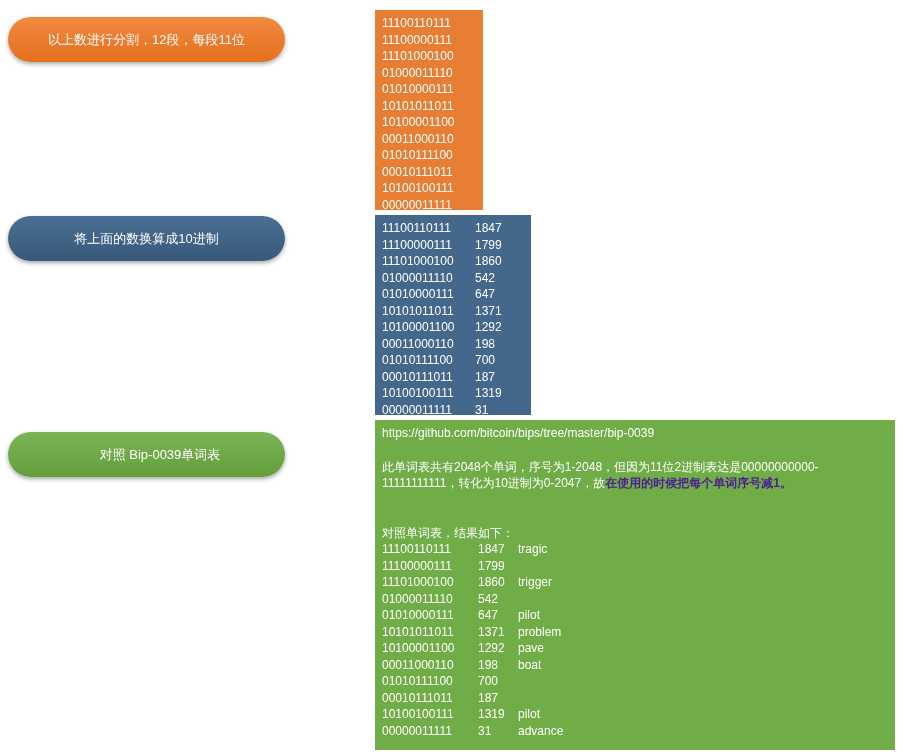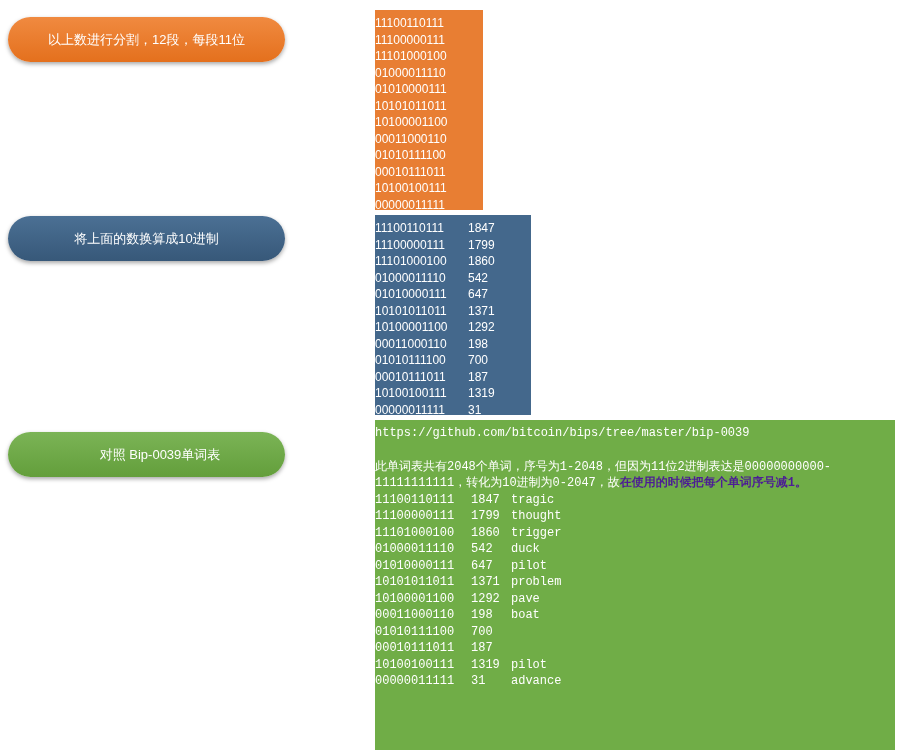--- a/index.html
+++ b/index.html
@@ -31,25 +31,25 @@
   .pill-blue   { top: 216px; background: linear-gradient(180deg, #4b7094, #375879); }
   .pill-green  { top: 432px; background: linear-gradient(180deg, #7bb456, #639e3b); padding-left: 27px; }
 
   
   .box {
     position: absolute;
     left: 375px;
     color: #ffffff;
     font-size: 12px;
     line-height: 16.5px;
-    padding: 5px 0;
+    padding: 5px 7px;
   }
   .box-orange { top: 10px;  width: 108px; height: 200px; background: #e87e33; }
   .box-blue   { top: 215px; width: 156px; height: 200px; background: #44688c; }
-  .box-green  { top: 420px; width: 520px; height: 330px; background: #70ad47; font-family: Liberation Mono, monospace; }
+  .box-green  { top: 420px; width: 520px; height: 330px; background: #70ad47; }
 
   .row { display: flex; }
   .box-blue .col-bin { width: 93px; flex: none; }
   .box-blue .col-dec-val { flex: 1; }
 
   .box-green .url-line { margin-bottom: 17px; }
   .box-green .intro { max-width: 506px; }
   .red { color: #4c1d95; font-weight: bold; }
   .box-green .subtitle { margin-top: 33px; }
   .g-bin  { width: 96px; flex: none; }
@@ -137,41 +137,40 @@
     </div>
     </div>
 
   <div class="pill pill-green">
     <span>对照 Bip-0039单词表</span>
   </div>
 
   <div class="box box-green">
     <div class="url-line">https://github.com/bitcoin/bips/tree/master/bip-0039</div>
     <div class="intro"><span>此单词表共有2048个单词，序号为1-2048，但因为11位2进制表达是00000000000-11111111111，转化为10进制为0-2047，故</span><span class="red">在使用的时候把每个单词序号减1。</span></div>
+    <div class="subtitle">对照单词表，结果如下：</div>
     <div class="word-table">
 
     <div class="row">
         <span class="g-bin">11100110111</span>
         <span class="g-dec">1847</span>
         <span class="g-word">tragic</span>
       </div>
         <div class="row">
         <span class="g-bin">11100000111</span>
         <span class="g-dec">1799</span>
-        <span class="g-word">thought</span>
       </div>
         <div class="row">
         <span class="g-bin">11101000100</span>
         <span class="g-dec">1860</span>
         <span class="g-word">trigger</span>
       </div>
         <div class="row">
         <span class="g-bin">01000011110</span>
         <span class="g-dec">542</span>
-        <span class="g-word">duck</span>
       </div>
         <div class="row">
         <span class="g-bin">01010000111</span>
         <span class="g-dec">647</span>
         <span class="g-word">pilot</span>
       </div>
         <div class="row">
         <span class="g-bin">10101011011</span>
         <span class="g-dec">1371</span>
         <span class="g-word">problem</span>

